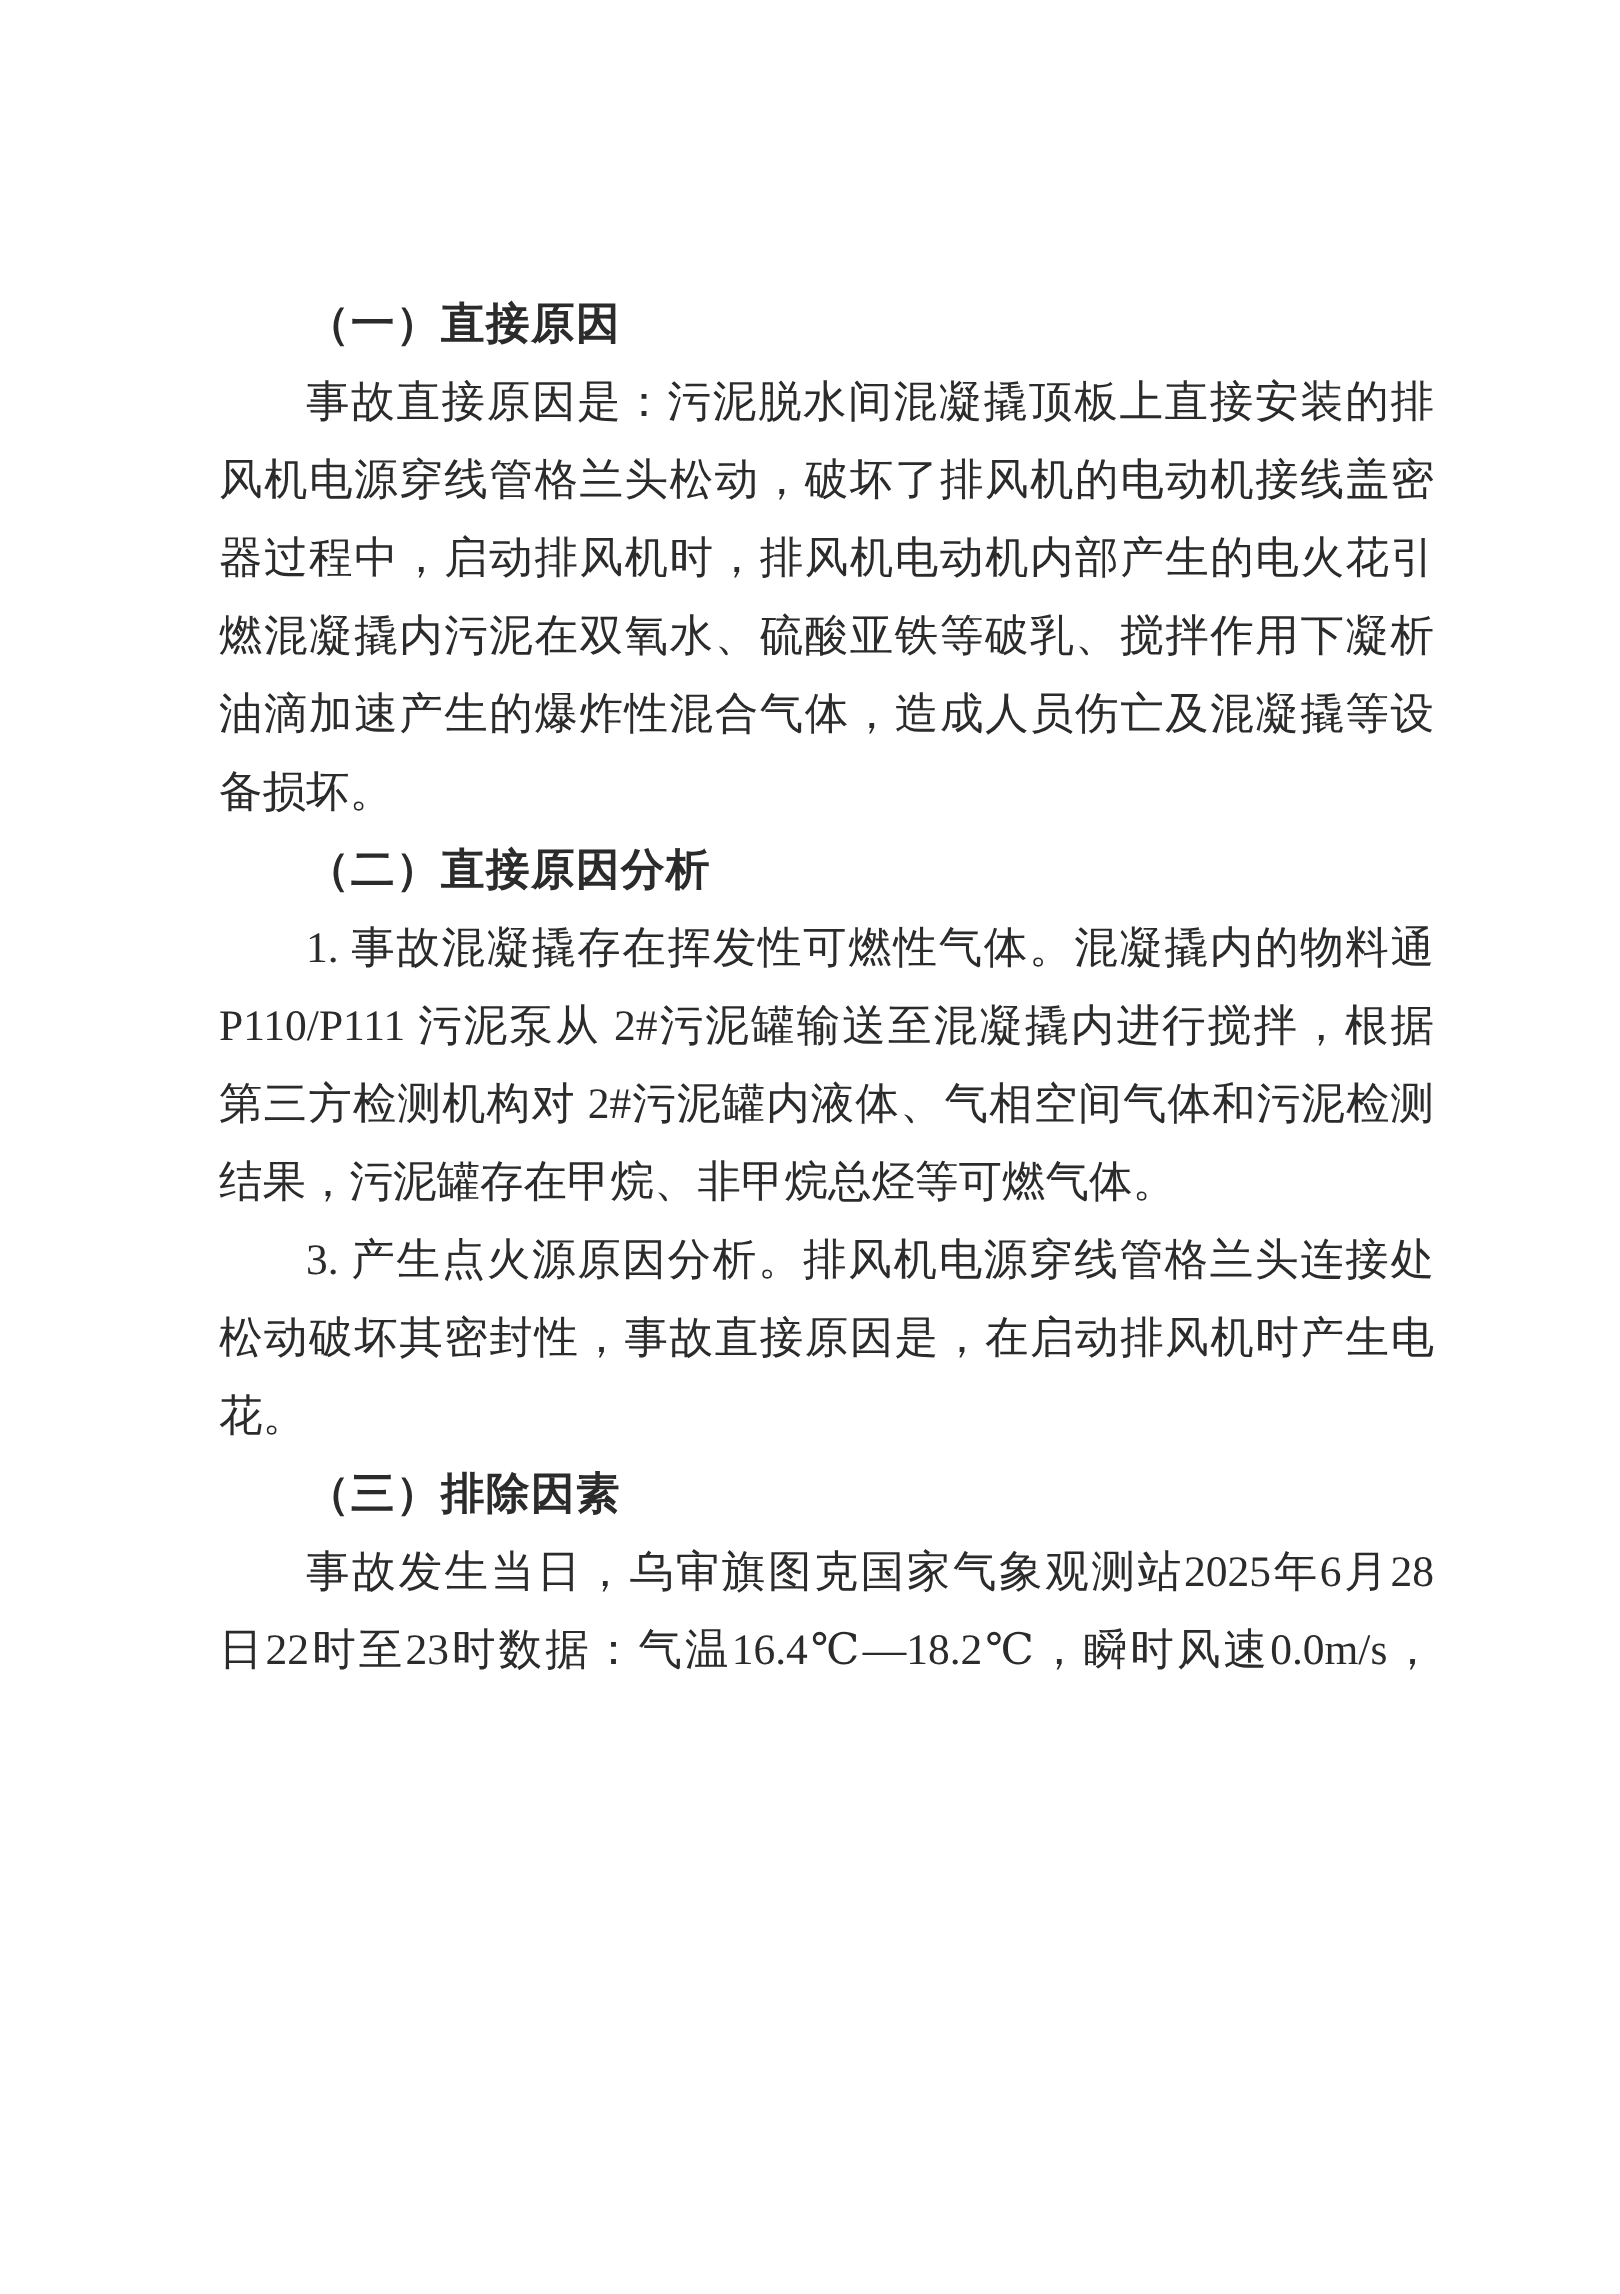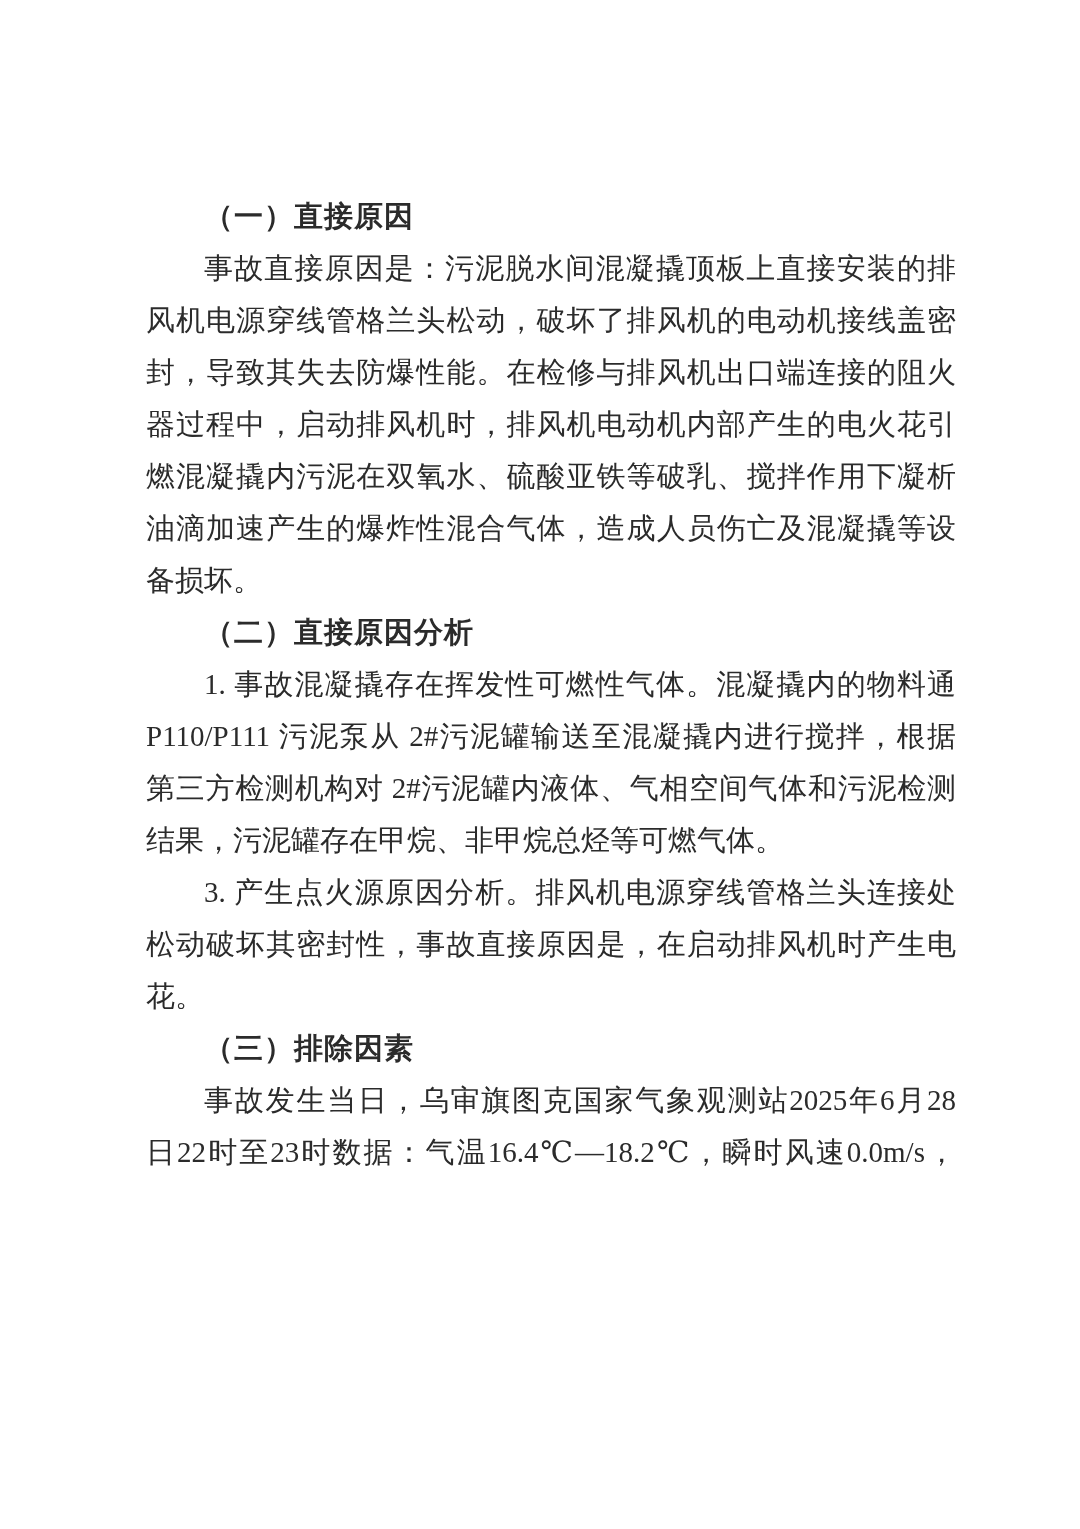--- a/index.html
+++ b/index.html
@@ -73,21 +73,20 @@
 </head>
 <body>
 
 <div class="page">
 
   <main class="doc" style="color: rgb(43, 43, 43);">
       <div class="heading">（一）直接原因</div>
       <div class="paragraph">
         <div class="line first">事故直接原因是：污泥脱水间混凝撬顶板上直接安装的排</div>
         <div class="line">风机电源穿线管格兰头松动，破坏了排风机的电动机接线盖密</div>
-        <div class="line">封，导致其失去防爆性能。在检修与排风机出口端连接的阻火</div>
         <div class="line">器过程中，启动排风机时，排风机电动机内部产生的电火花引</div>
         <div class="line">燃混凝撬内污泥在双氧水、硫酸亚铁等破乳、搅拌作用下凝析</div>
         <div class="line">油滴加速产生的爆炸性混合气体，造成人员伤亡及混凝撬等设</div>
         <div class="line last">备损坏。</div>
       </div>
       <div class="heading">（二）直接原因分析</div>
       <div class="paragraph">
         <div class="line first">1. 事故混凝撬存在挥发性可燃性气体。混凝撬内的物料通过</div>
         <div class="line">P110/P111 污泥泵从 2#污泥罐输送至混凝撬内进行搅拌，根据</div>
         <div class="line">第三方检测机构对 2#污泥罐内液体、气相空间气体和污泥检测</div>

